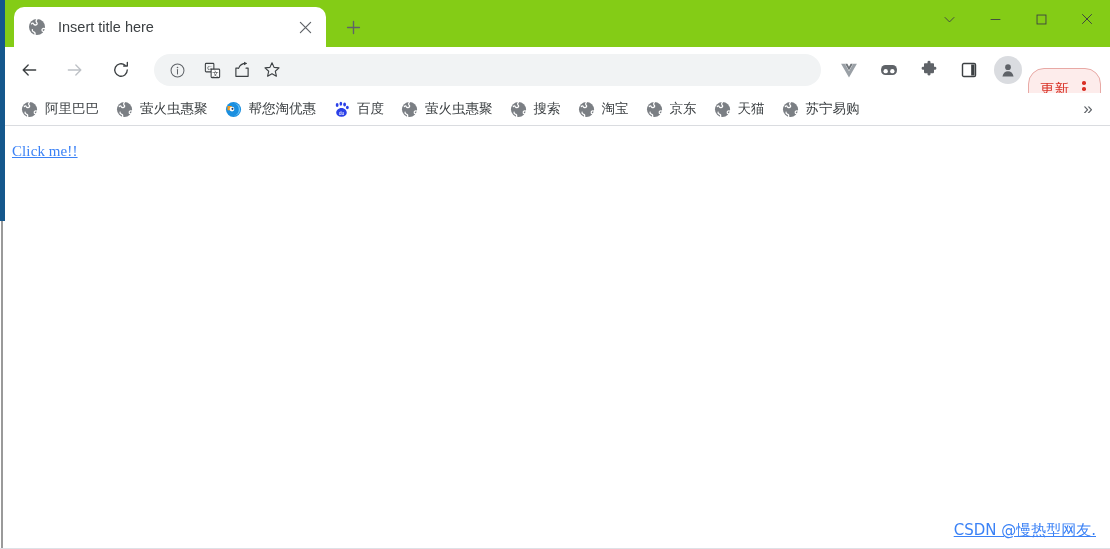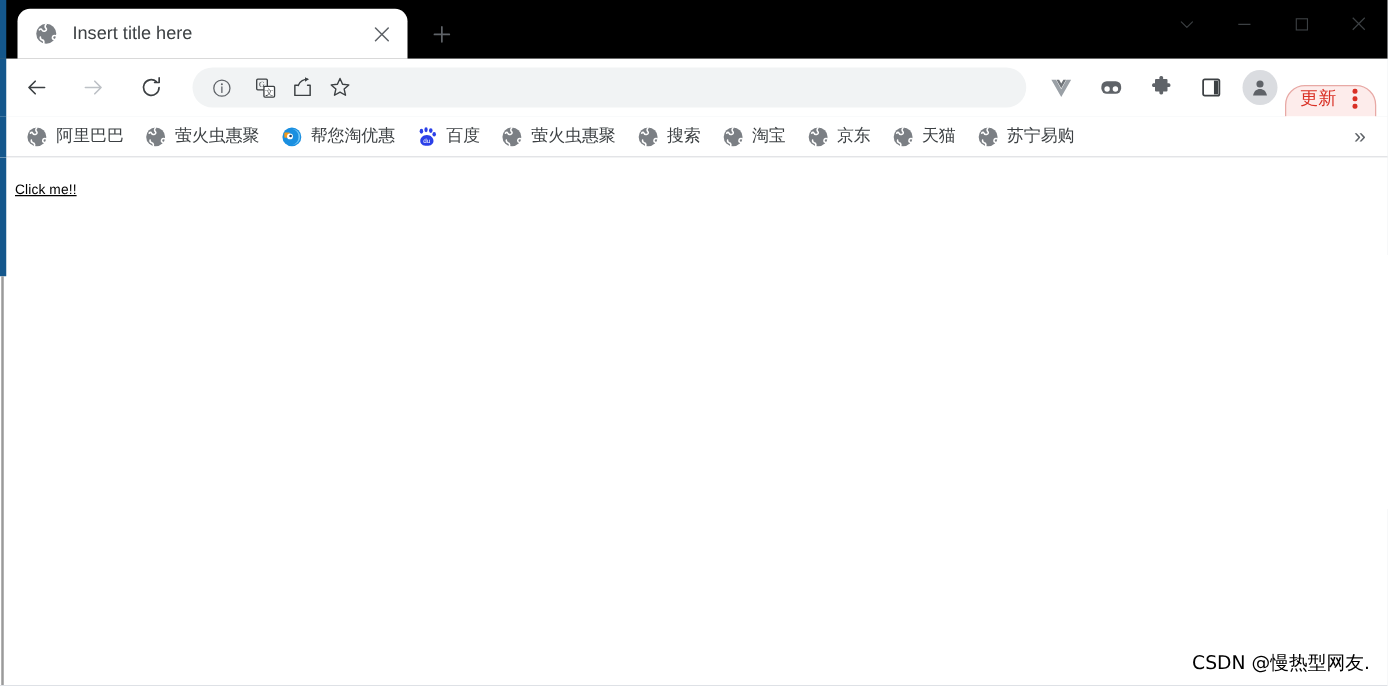--- a/index.html
+++ b/index.html
@@ -19,21 +19,21 @@
     width: 1110px;
     height: 549px;
     background: #dee1e6;
     box-sizing: border-box;
   }
 
   
   .tab-strip {
     position: relative;
     height: 47px;
-    background: #000000;
+    background: #84cc16;
     display: flex;
     align-items: flex-end;
   }
   .left-frame-edge {
     position: absolute;
     left: 0;
     top: 0;
     width: 5px;
     height: 47px;
     background: #14578c;
@@ -186,21 +186,21 @@
     margin: 0 6px 0 5px;
     border-radius: 50%;
     background: #dadce0;
     display: flex;
     align-items: center;
     justify-content: center;
     flex: 0 0 auto;
   }
   .update-pill {
     display: flex;
-    align-items: flex-start;
+    align-items: flex-end;
     height: 30px;
     border: 1px solid #e8a9a5;
     background: #fdeceb;
     border-radius: 16px;
     padding: 0 7px 12px 11px;
     margin-right: 9px;
     flex: 0 0 auto;
     margin-top: 40px;
   }
   .update-label {
@@ -310,34 +310,35 @@
     left: 1px;
     top: 95px;
     width: 2px;
     height: 327px;
     background: #9a9a9a;
   }
   .page-body {
     padding: 16px 0 0 12px;
   }
   .page-link {
-    font-size: 11px;
-    color: #000000;
+    font-size: 15px;
+    color: #3b82f6;
     text-decoration: underline;
-    font-family: Liberation Sans, sans-serif;
+    font-family: Liberation Serif, serif;
     letter-spacing: 0.1px;
   }
   .watermark {
     position: absolute;
     right: 14px;
     bottom: 8px;
     font-size: 15px;
-    color: #000000;
+    color: #3b82f6;
     white-space: nowrap;
     font-family: "DejaVu Sans", "Liberation Sans", sans-serif;
+    text-decoration: underline;
   }
 </style>
 </head>
 <body>
 
 <div class="browser-window">
 
   <div class="tab-strip">
     <div class="left-frame-edge"></div>
 

